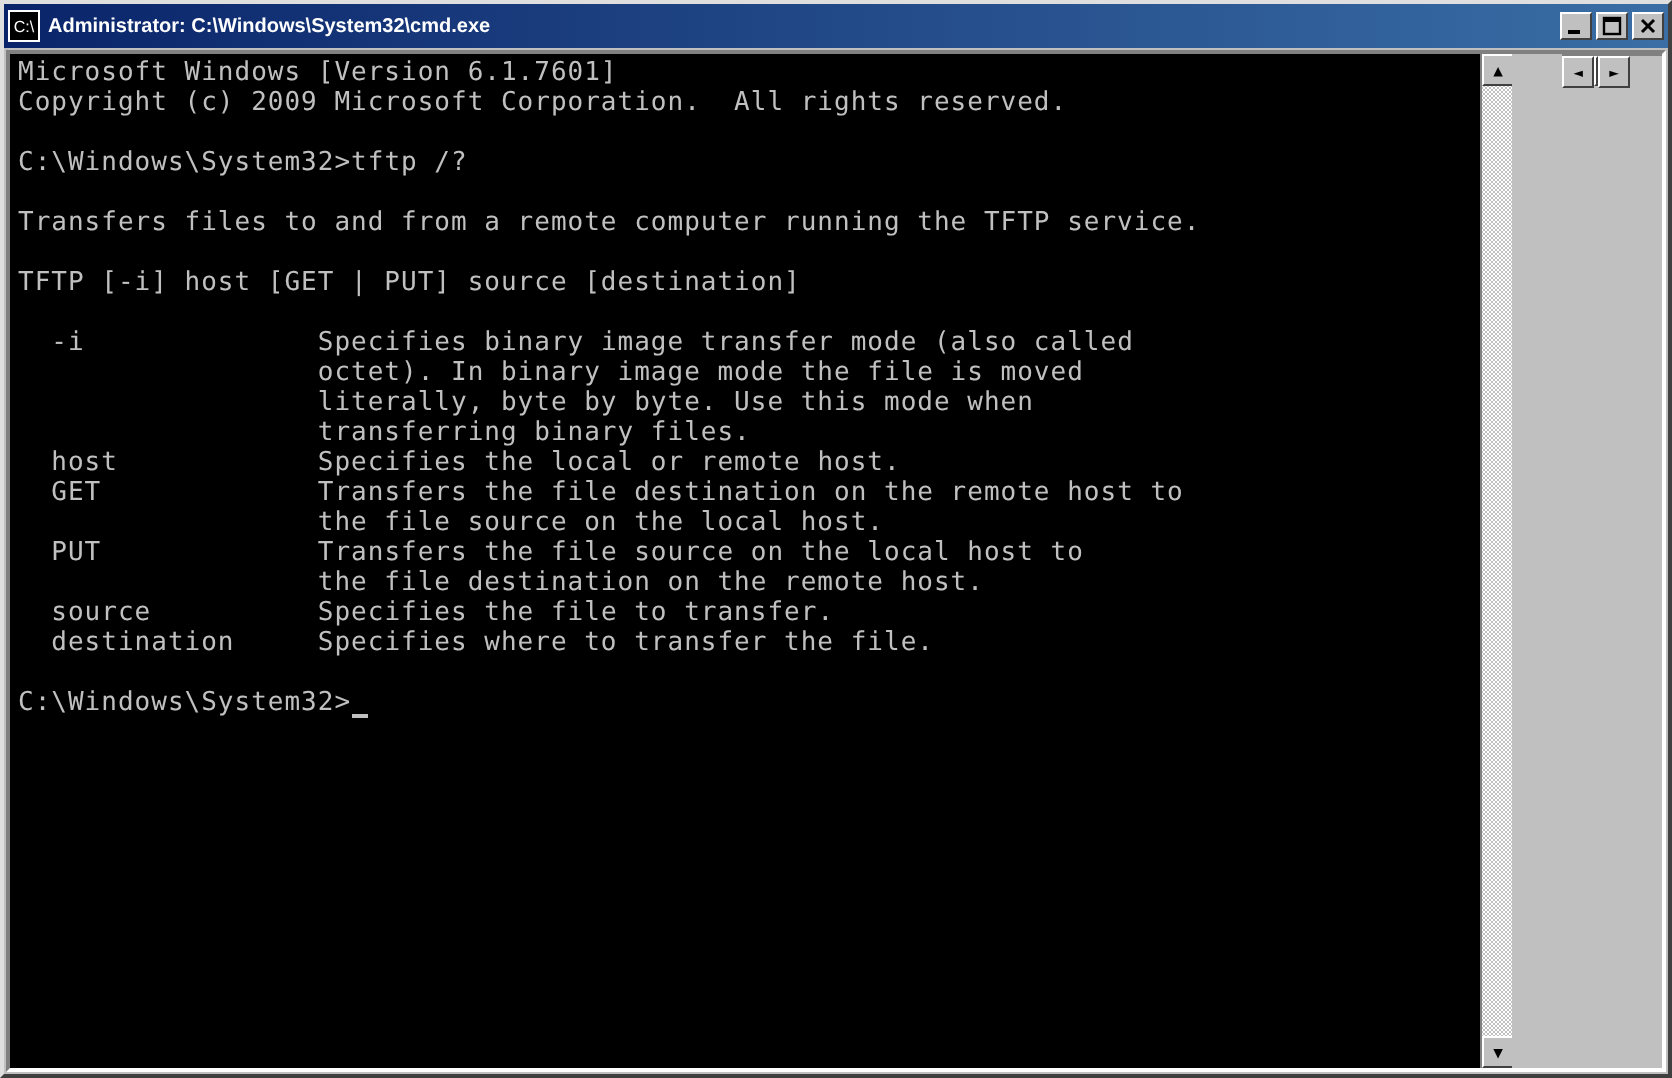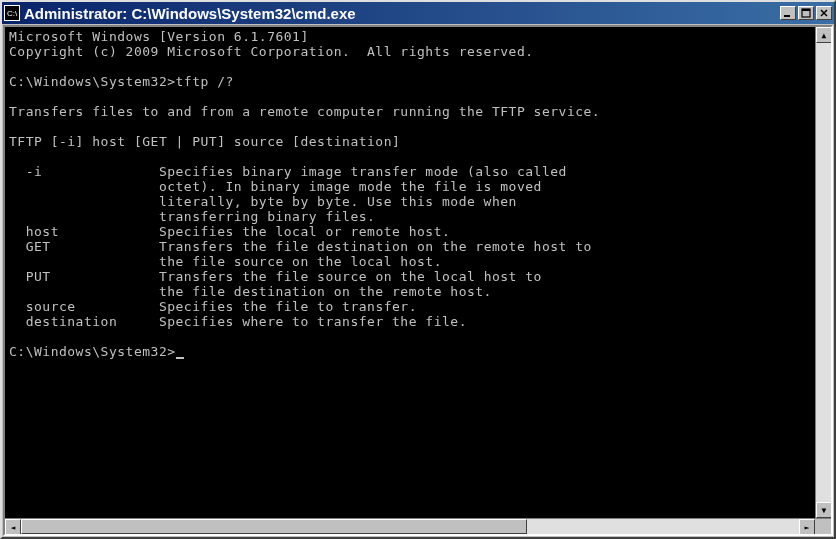--- a/index.html
+++ b/index.html
@@ -40,21 +40,21 @@
       display: flex;
       align-items: center;
       justify-content: center;
       font-size: 8px;
       color: #fff;
       font-family: sans-serif;
     }
     .titlebar-text {
       color: #fff;
       font-family: Tahoma, sans-serif;
-      font-size: 15px;
+      font-size: 10px;
       font-weight: bold;
       flex: 1;
       white-space: nowrap;
       overflow: hidden;
     }
     .titlebar-buttons {
       display: flex;
       gap: 2px;
     }
     .titlebar-btn {
@@ -71,25 +71,26 @@
       font-weight: bold;
       cursor: pointer;
     }
     .titlebar-btn svg {
       width: 10px;
       height: 10px;
     }
     .terminal-wrapper {
       flex: 1;
       display: flex;
-      flex-direction: column;
+      flex-direction: row;
       border: 2px solid;
       border-color: #808080 #fff #fff #808080;
       margin: 1px;
       overflow: hidden;
+      gap: 25px;
     }
     .terminal-area {
       flex: 1;
       display: flex;
       overflow: hidden;
     }
     .terminal {
       flex: 1;
       background: #000;
       color: #c0c0c0;

